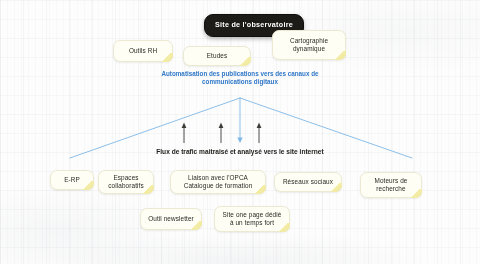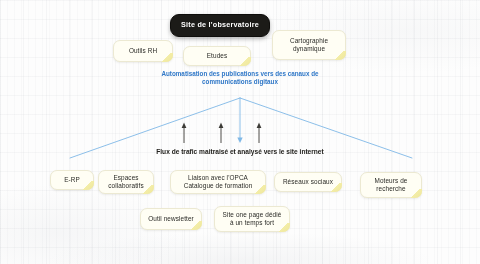--- a/index.html
+++ b/index.html
@@ -60,20 +60,21 @@
   
   .pill{
     background:#1c1b18;
     border-radius:9px;
     color:#ffffff;
     font-size:7.2px;
     font-weight:700;
     letter-spacing:.25px;
     box-shadow:0 2px 4px rgba(0,0,0,.28);
     border:1px solid #0f0e0c;
+    margin-left:34px;
   }
 
   
   .label{
     position:absolute;
     text-align:center;
     line-height:1.3;
   }
   .label-blue{
     color:#2f77c7;

